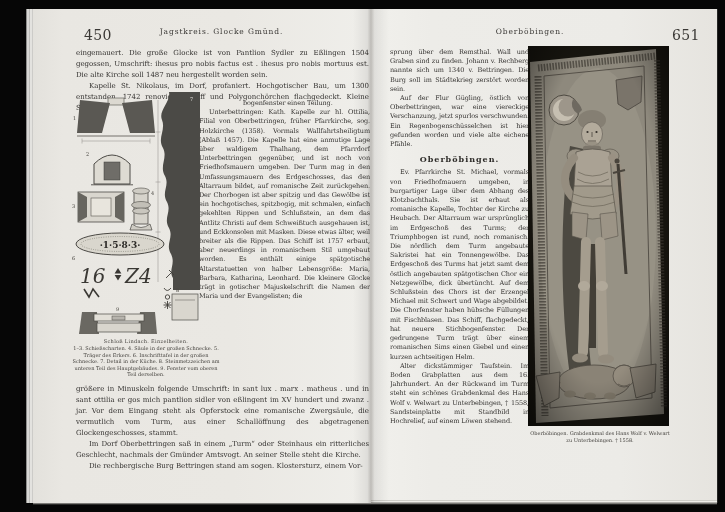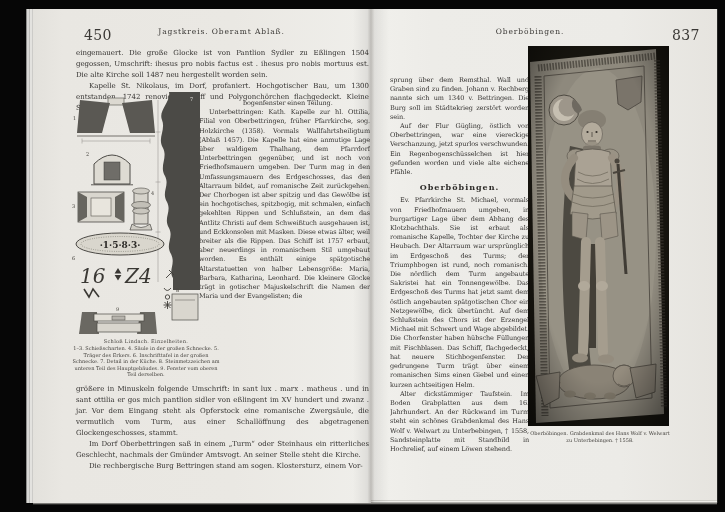--- a/index.html
+++ b/index.html
@@ -51,21 +51,21 @@
 </style>
 </head>
 <body>
 
 <div class="abs edge-left"></div>
 <div class="abs edge-right"></div>
 <div class="abs edge-bottom"></div>
 
 <div class="abs paper-left">
   <div class="abs pagenum" style="left:51px;top:18px;">450</div>
-  <div class="abs runhead" style="left:42px;top:18px;width:293px;">Jagstkreis. Oberamt Ablaß.</div>
+  <div class="abs runhead" style="left:42px;top:18px;width:293px;">Jagstkreis. Glocke Gmünd.</div>
 
   <div class="abs body-flow" style="left:43px;top:39px;width:293px;">
     <p>eingemauert. Die große Glocke ist von Pantlion Sydler zu Eßlingen 1504 gegossen, Umschrift: ihesus pro nobis factus est . ihesus pro nobis mortuus est. Die alte Kirche soll 1487 neu hergestellt worden sein.</p>
     <p class="ind">Kapelle St. Nikolaus, im Dorf, profaniert. Hochgotischer Bau, um 1300 entstanden, 1742 renoviert. Schiff und Polygonchörchen flachgedeckt. Kleine Spitz-</p>
   </div>
 
   <div class="abs col-flow" style="left:166px;top:90px;width:171px;height:288px;overflow:hidden;">
     <div class="overflow-line">bogenfenster einen Teilung.</div>
     <p class="ind">Unterbettringen: Kath. Kapelle zur hl. Ottilia, Filial von Oberbettringen, früher Pfarrkirche, sog. Holzkirche (1358). Vormals Wallfahrtsheiligtum (Ablaß 1457). Die Kapelle hat eine anmutige Lage über waldigem Thalhang, dem Pfarrdorf Unterbettringen gegenüber, und ist noch von Friedhofsmauern umgeben. Der Turm mag in den Umfassungsmauern des Erdgeschosses, das den Altarraum bildet, auf romanische Zeit zurückgehen. Der Chorbogen ist aber spitzig und das Gewölbe ist ein hochgotisches, spitzbogig, mit schmalen, einfach gekehlten Rippen und Schlußstein, an dem das Antlitz Christi auf dem Schweißtuch ausgehauen ist, und Eckkonsolen mit Masken. Diese etwas älter, weil breiter als die Rippen. Das Schiff ist 1757 erbaut, aber neuerdings in romanischem Stil umgebaut worden. Es enthält einige spätgotische Altarstatuetten von halber Lebensgröße: Maria, Barbara, Katharina, Leonhard. Die kleinere Glocke trägt in gotischer Majuskelschrift die Namen der Maria und der Evangelisten; die</p>
   </div>
@@ -157,23 +157,23 @@
 
   <div class="abs body-flow" style="left:43px;top:375px;width:293px;">
     <p>größere in Minuskeln folgende Umschrift: in sant lux . marx . matheus . und in sant ottilia er gos mich pantlion sidler von eßlingent im XV hundert und zwanz . jar. Vor dem Eingang steht als Opferstock eine romanische Zwergsäule, die vermutlich vom Turm, aus einer Schallöffnung des abgetragenen Glockengeschosses, stammt.</p>
     <p class="ind">Im Dorf Oberbettringen saß in einem „Turm“ oder Steinhaus ein ritterliches Geschlecht, nachmals der Gmünder Amtsvogt. An seiner Stelle steht die Kirche.</p>
     <p class="ind">Die rechbergische Burg Bettringen stand am sogen. Klostersturz, einem Vor-</p>
   </div>
 </div>
 
 <div class="abs paper-right">
   <div class="abs runhead" style="left:19px;top:18px;width:280px;">Oberböbingen.</div>
-  <div class="abs pagenum" style="left:301px;top:18px;">837</div>
-
-  <div class="abs col-flow" style="left:19px;top:39px;width:139px;height:414px;overflow:hidden;margin-top:28px;">
+  <div class="abs pagenum" style="left:301px;top:18px;">651</div>
+
+  <div class="abs col-flow" style="left:19px;top:39px;width:139px;height:414px;overflow:hidden;">
     <p>sprung über dem Remsthal. Wall und Graben sind zu finden. Johann v. Rechberg nannte sich um 1340 v. Bettringen. Die Burg soll im Städtekrieg zerstört worden sein.</p>
     <p class="ind">Auf der Flur Gügling, östlich von Oberbettringen, war eine viereckige Verschanzung, jetzt spurlos verschwunden. Ein Regenbogenschüsselchen ist hier gefunden worden und viele alte eichene Pfähle.</p>
     <div class="col-heading">Oberböbingen.</div>
     <p class="ind">Ev. Pfarrkirche St. Michael, vormals von Friedhofmauern umgeben, in burgartiger Lage über dem Abhang des Klotzbachthals. Sie ist erbaut als romanische Kapelle, Tochter der Kirche zu Heubach. Der Altarraum war ursprünglich im Erdgeschoß des Turms; der Triumphbogen ist rund, noch romanisch. Die nördlich dem Turm angebaute Sakristei hat ein Tonnengewölbe. Das Erdgeschoß des Turms hat jetzt samt dem östlich angebauten spätgotischen Chor ein Netzgewölbe, dick übertüncht. Auf dem Schlußstein des Chors ist der Erzengel Michael mit Schwert und Wage abgebildet. Die Chorfenster haben hübsche Füllungen mit Fischblasen. Das Schiff, flachgedeckt, hat neuere Stichbogenfenster. Der gedrungene Turm trägt über einem romanischen Sims einen Giebel und einen kurzen achtseitigen Helm.</p>
     <p class="ind">Alter dickstämmiger Taufstein. Im Boden Grabplatten aus dem 16. Jahrhundert. An der Rückwand im Turm steht ein schönes Grabdenkmal des Hans Wolf v. Welwart zu Unterbebingen, † 1558, Sandsteinplatte mit Standbild in Hochrelief, auf einem Löwen stehend.</p>
   </div>
 
   <svg class="abs" style="left:157px;top:37px;" width="141" height="380" viewBox="0 0 141 380">
     <defs>
       <radialGradient id="vig" cx="50%" cy="45%" r="75%">

